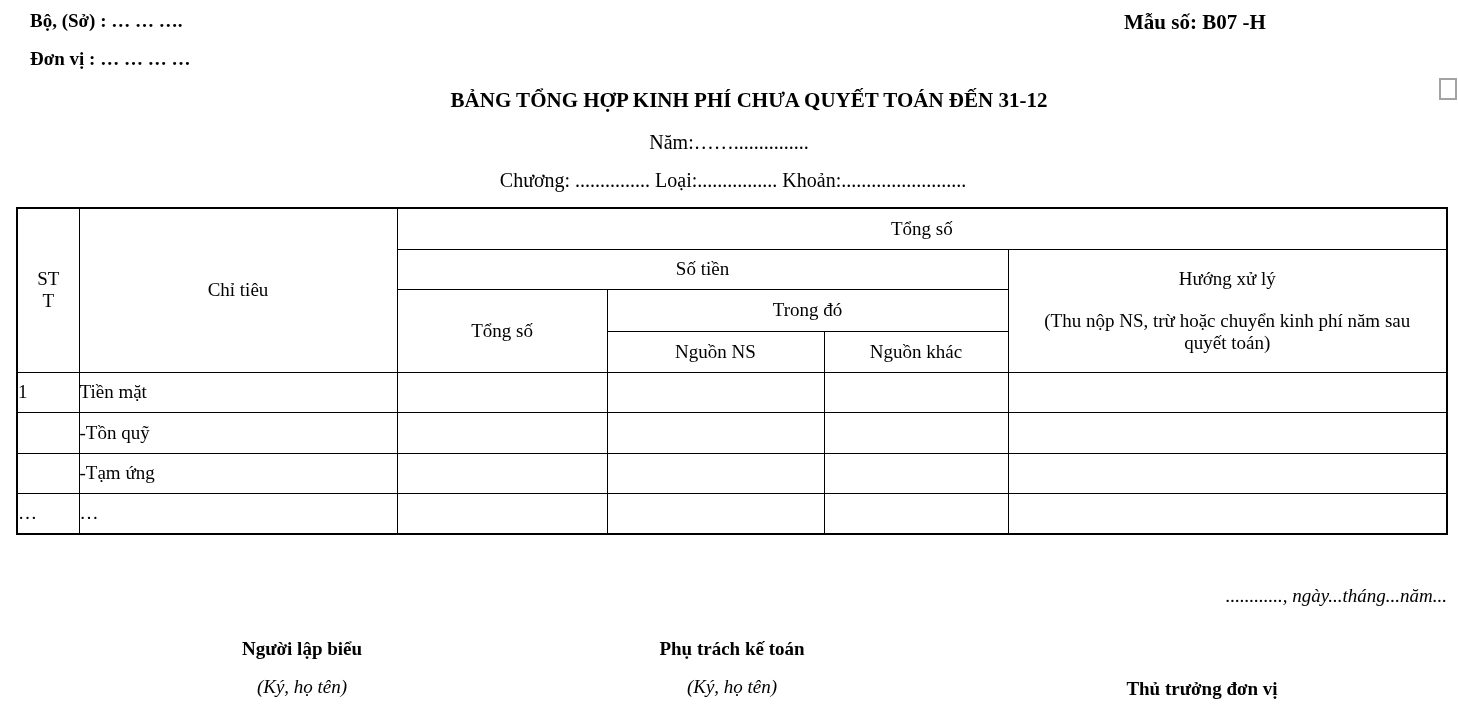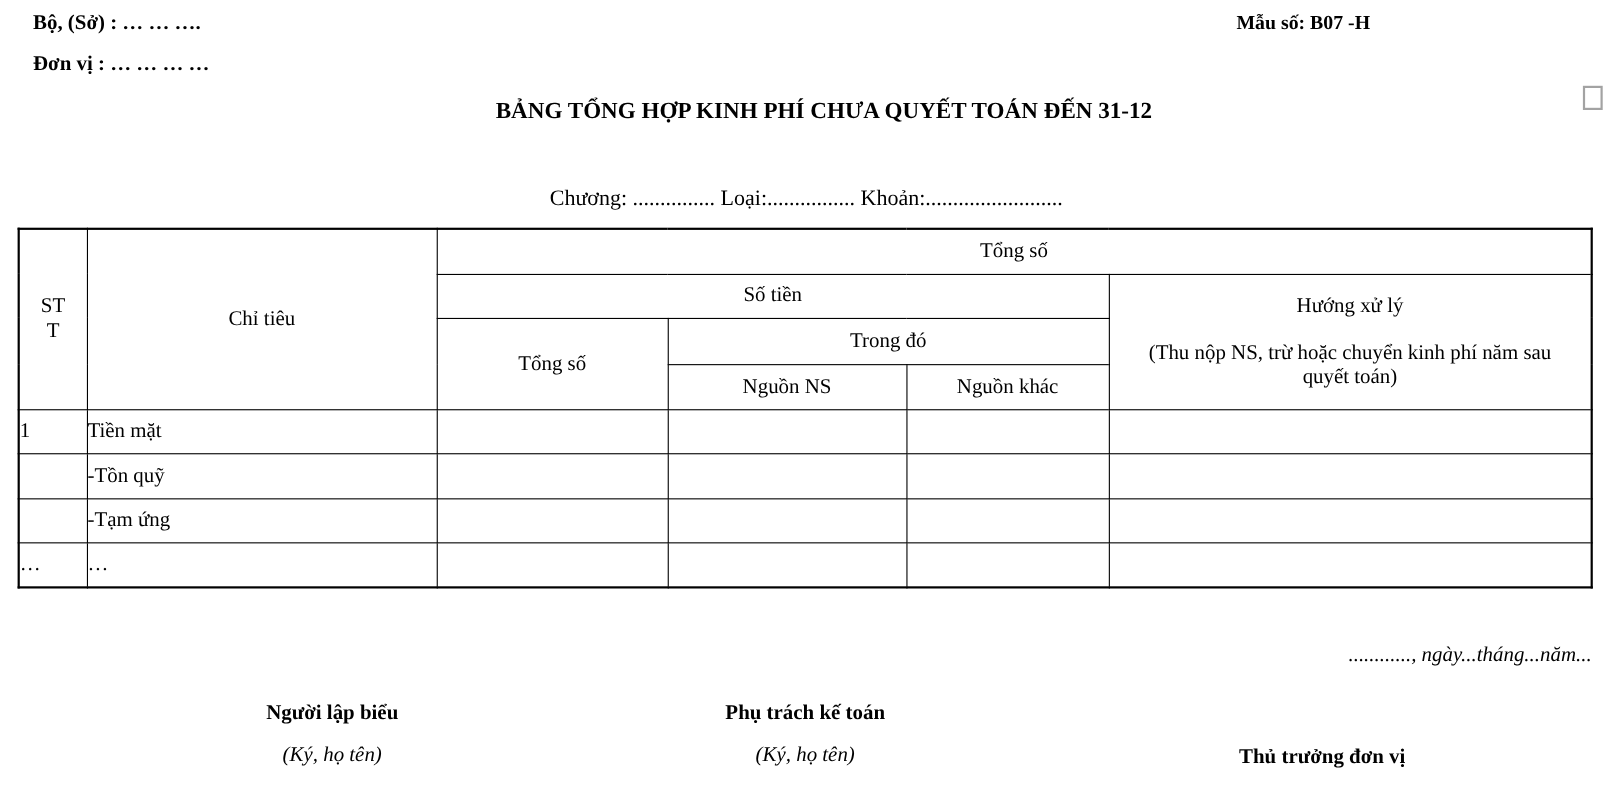--- a/index.html
+++ b/index.html
@@ -10,21 +10,21 @@
     background: #ffffff;
     color: #000000;
     font-family: "Liberation Serif", "DejaVu Serif", serif;
     overflow: hidden;
     border-radius: 12px;
   }
   .abs { position: absolute; }
 
   .hdr-left-1 { left: 30px; top: 10px; font-size: 19px; font-weight: bold; }
   .hdr-left-2 { left: 30px; top: 48px; font-size: 19px; font-weight: bold; }
-  .hdr-right  { left: 1124px; top: 10px; font-size: 18px; font-weight: bold; }
+  .hdr-right  { left: 1124px; top: 10px; font-size: 21px; font-weight: bold; }
 
   .anchor-box {
     left: 1439px; top: 78px; width: 14px; height: 18px;
     border: 2px solid #a3a3a3; background: #ffffff;
   }
 
   .title {
     left: 0; top: 88px; width: 100%;
     text-align: center; font-size: 21px; font-weight: bold; padding-left: 20px;
   }
@@ -74,20 +74,21 @@
 <body>
 
 <div class="doc">
 
   <div class="abs hdr-left-1">Bộ, (Sở) : … … ….</div>
   <div class="abs hdr-left-2">Đơn vị : … … … …</div>
   <div class="abs hdr-right">Mẫu số: B07 -H</div>
   <div class="abs anchor-box"></div>
 
   <div class="abs title">BẢNG TỔNG HỢP KINH PHÍ CHƯA QUYẾT TOÁN ĐẾN 31-12</div>
+  <div class="abs year-line">Năm:……...............</div>
   <div class="abs chapter-line">Chương: ............... Loại:................ Khoản:.........................</div>
 
   <table class="grid">
     <colgroup>
       <col style="width:62px">
       <col style="width:318px">
       <col style="width:210px">
       <col style="width:217px">
       <col style="width:184px">
       <col style="width:439px">

